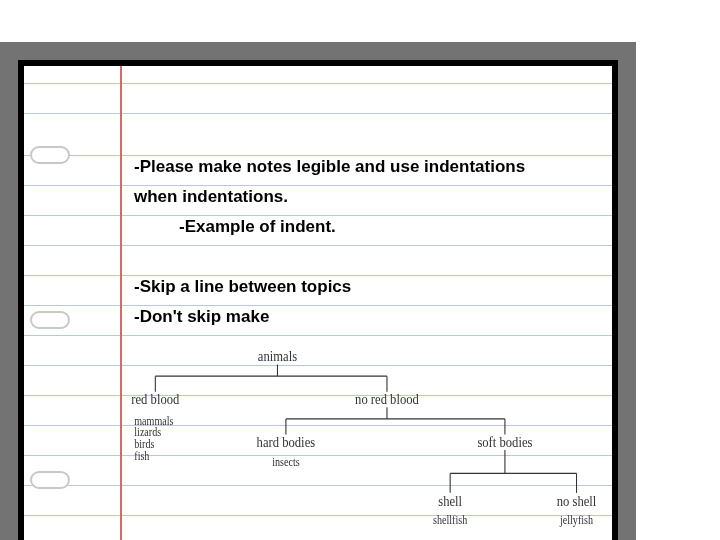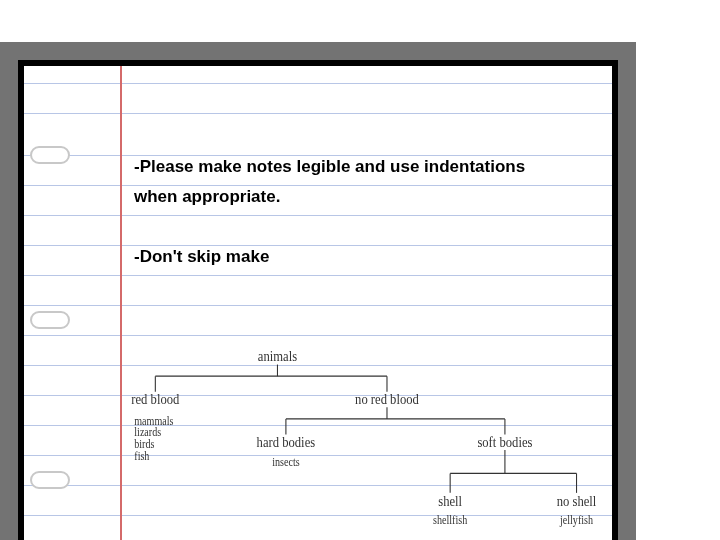--- a/index.html
+++ b/index.html
@@ -102,22 +102,24 @@
   <div class="slide-border">
     <div class="paper">
       <div class="ruled"></div>
       <div class="margin-line"></div>
       <div class="hole" style="top:80px"></div>
       <div class="hole" style="top:245px"></div>
       <div class="hole" style="top:405px"></div>
 
       <div class="notes">
         <div>-Please make notes legible and use indentations</div>
-        <div>when appropriate.</div>
+        <div>when indentations.</div>
+        <div class="indent1">-Example of indent.</div>
         <div class="blank"></div>
+        <div>-Skip a line between topics</div>
         <div>-Don't skip make</div>
       </div>
 
       <div class="diagram">
         <svg viewBox="0 0 590 215" width="100%" height="100%" preserveAspectRatio="none">
           <g stroke="#333" stroke-width="1.3" fill="none">
 
             <line x1="200" y1="16" x2="200" y2="28"></line>
 
             <line x1="55" y1="28" x2="330" y2="28"></line>

